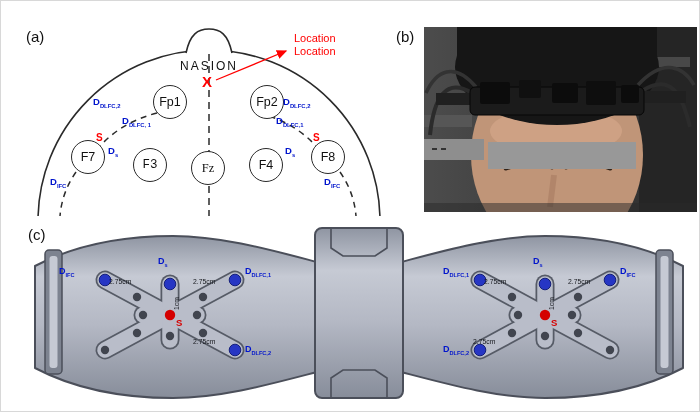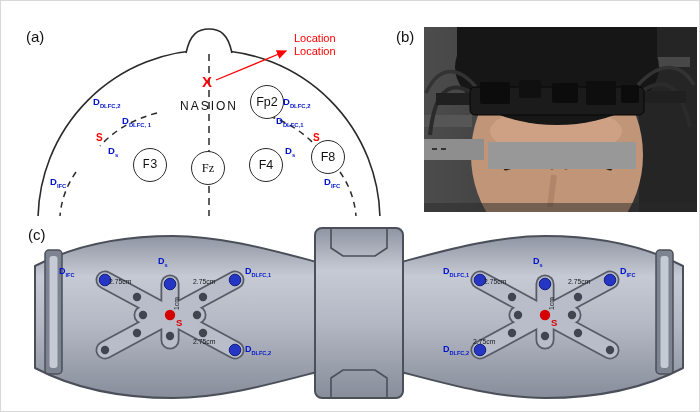--- a/index.html
+++ b/index.html
@@ -14,21 +14,21 @@
   .panel-a { left:18px; top:24px; width:378px; height:192px; }
   .panel-a svg { position:absolute; left:0; top:0; }
   .electrode {
     position:absolute; width:34px; height:34px; border-radius:50%;
     border:1.6px solid #2a2a2a; background:#fff; display:flex;
     align-items:center; justify-content:center; font-size:12.5px;
     color:#111; box-sizing:border-box; z-index:3;
   }
   .nasion {
     position:absolute; left:141px; top:35px; width:100px; text-align:center;
-    font-size:12px; letter-spacing:2px; color:#111; z-index:2;margin-top:40px;
+    font-size:12px; letter-spacing:2px; color:#111; z-index:2;
   }
   .mark-x { position:absolute; left:184px; top:49px; font-size:15px; font-weight:bold; color:#ff0000; z-index:4; }
   .marking-note { position:absolute; left:276px; top:8px; color:#ff0000; font-size:11px; line-height:12.5px; text-align:left; z-index:4; }
   .blabel { position:absolute; color:#0014cc; font-weight:bold; font-size:9.5px; z-index:4; white-space:nowrap; }
   .blabel sub, .clabel sub { font-size:0.62em; }
   .slabel { position:absolute; color:#ff0000; font-weight:bold; font-size:10px; z-index:4; }
   
   .panel-b { left:424px; top:27px; width:273px; height:185px; background:#3a3a3a; }
   
   .panel-c { left:25px; top:222px; width:668px; height:182px; }
@@ -67,22 +67,28 @@
       <line x1="198" y1="56" x2="268" y2="27" stroke="#ff0000" stroke-width="1.3" marker-end="url(#arrowhead)"></line>
     </svg>
 
     <span class="nasion">NASION</span>
     <span class="mark-x">X</span>
     <div class="marking-note">
       <span style="display:block">Location</span>
       <span style="display:block">Location</span>
     </div>
 
+    <div class="electrode" style="left:135px; top:61px;">
+        <span>Fp1</span>
+      </div>
     <div class="electrode" style="left:211px; top:61px;margin-left:21px;">
         <span>Fp2</span>
+      </div>
+    <div class="electrode" style="left:53px;  top:116px;">
+        <span>F7</span>
       </div>
     <div class="electrode" style="left:115px; top:124px;font-family:Liberation Mono, monospace;">
         <span>F3</span>
       </div>
     <div class="electrode" style="left:173px; top:127px;font-family:Liberation Serif, serif;">
         <span>Fz</span>
       </div>
     <div class="electrode" style="left:231px; top:124px;">
         <span>F4</span>
       </div>

